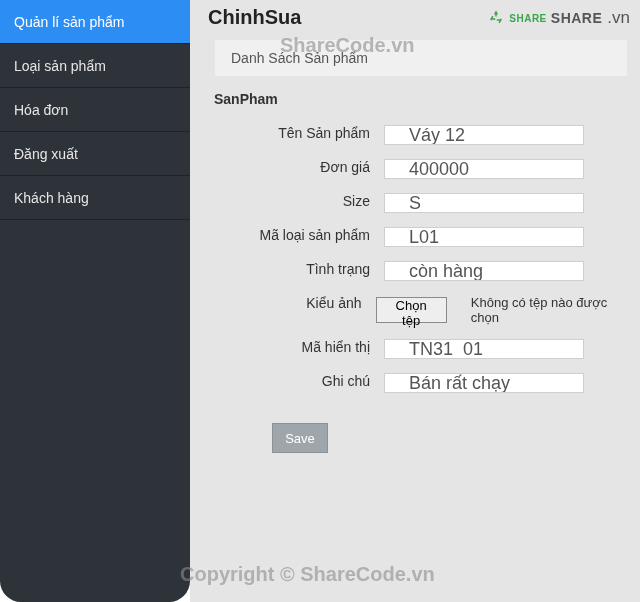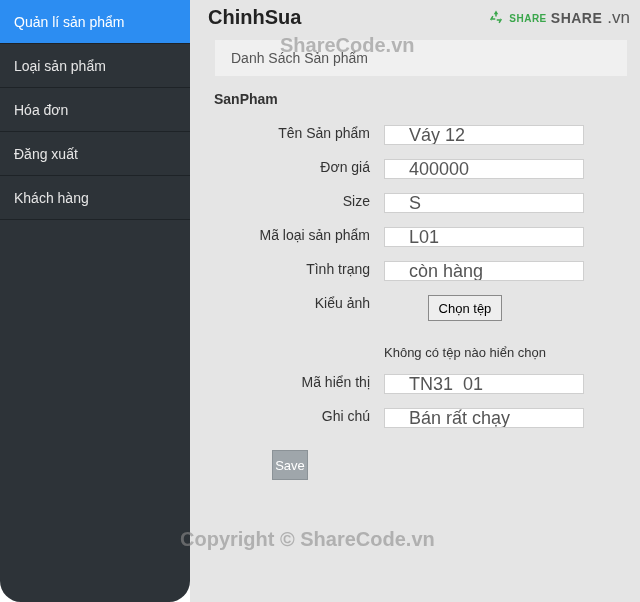--- a/index.html
+++ b/index.html
@@ -95,39 +95,38 @@
     border: 1px solid #cfcfcf;
     padding: 4px 24px;
     font-size: 18px;
     color: #555;
     background: #fff;
   }
   .file-wrap {
     display: flex;
     align-items: center;
     gap: 24px;
-    flex-direction: column;
   }
   .file-btn {
     height: 26px;
     padding: 0 10px;
     border: 1px solid #8a8a8a;
     background: #eee;
     font-size: 13px;
     cursor: pointer;
   }
   .file-status {
     font-size: 13px;
     color: #333;
   }
 
   .save-btn {
     margin-left: 58px;
-    margin-top: 8px;
-    width: 36px;
+    margin-top: 16px;
+    width: 56px;
     height: 30px;
     background: #9fa6ab;
     color: #fff;
     border: 1px solid #8b9297;
     font-size: 13px;
     cursor: pointer;
   }
 
   
   .wm-text {
@@ -137,21 +136,21 @@
     font-weight: bold;
     pointer-events: none;
     white-space: nowrap;
   }
   .wm-top {
     left: 280px;
     top: 34px;
   }
   .wm-bottom {
     left: 180px;
-    top: 528px;
+    top: 563px;
   }
 
   .wm-logo {
     position: absolute;
     right: 10px;
     top: 8px;
     display: flex;
     align-items: center;
     gap: 4px;
     pointer-events: none;
@@ -218,21 +217,21 @@
 
     <div class="form-row">
       <div class="form-label">Tình trạng</div>
       <input class="form-input" type="text" value="còn hàng" style="">
     </div>
 
     <div class="form-row">
       <div class="form-label">Kiểu ảnh</div>
       <div class="file-wrap">
         <button class="file-btn">Chọn tệp</button>
-        <span class="file-status">Không có tệp nào hiển chọn</span>
+        <span class="file-status">Không có tệp nào được chọn</span>
       </div>
     </div>
 
     <div class="form-row">
       <div class="form-label">Mã hiển thị</div>
       <input class="form-input" type="text" value="TN31_01" style="">
     </div>
 
     <div class="form-row">
       <div class="form-label">Ghi chú</div>

